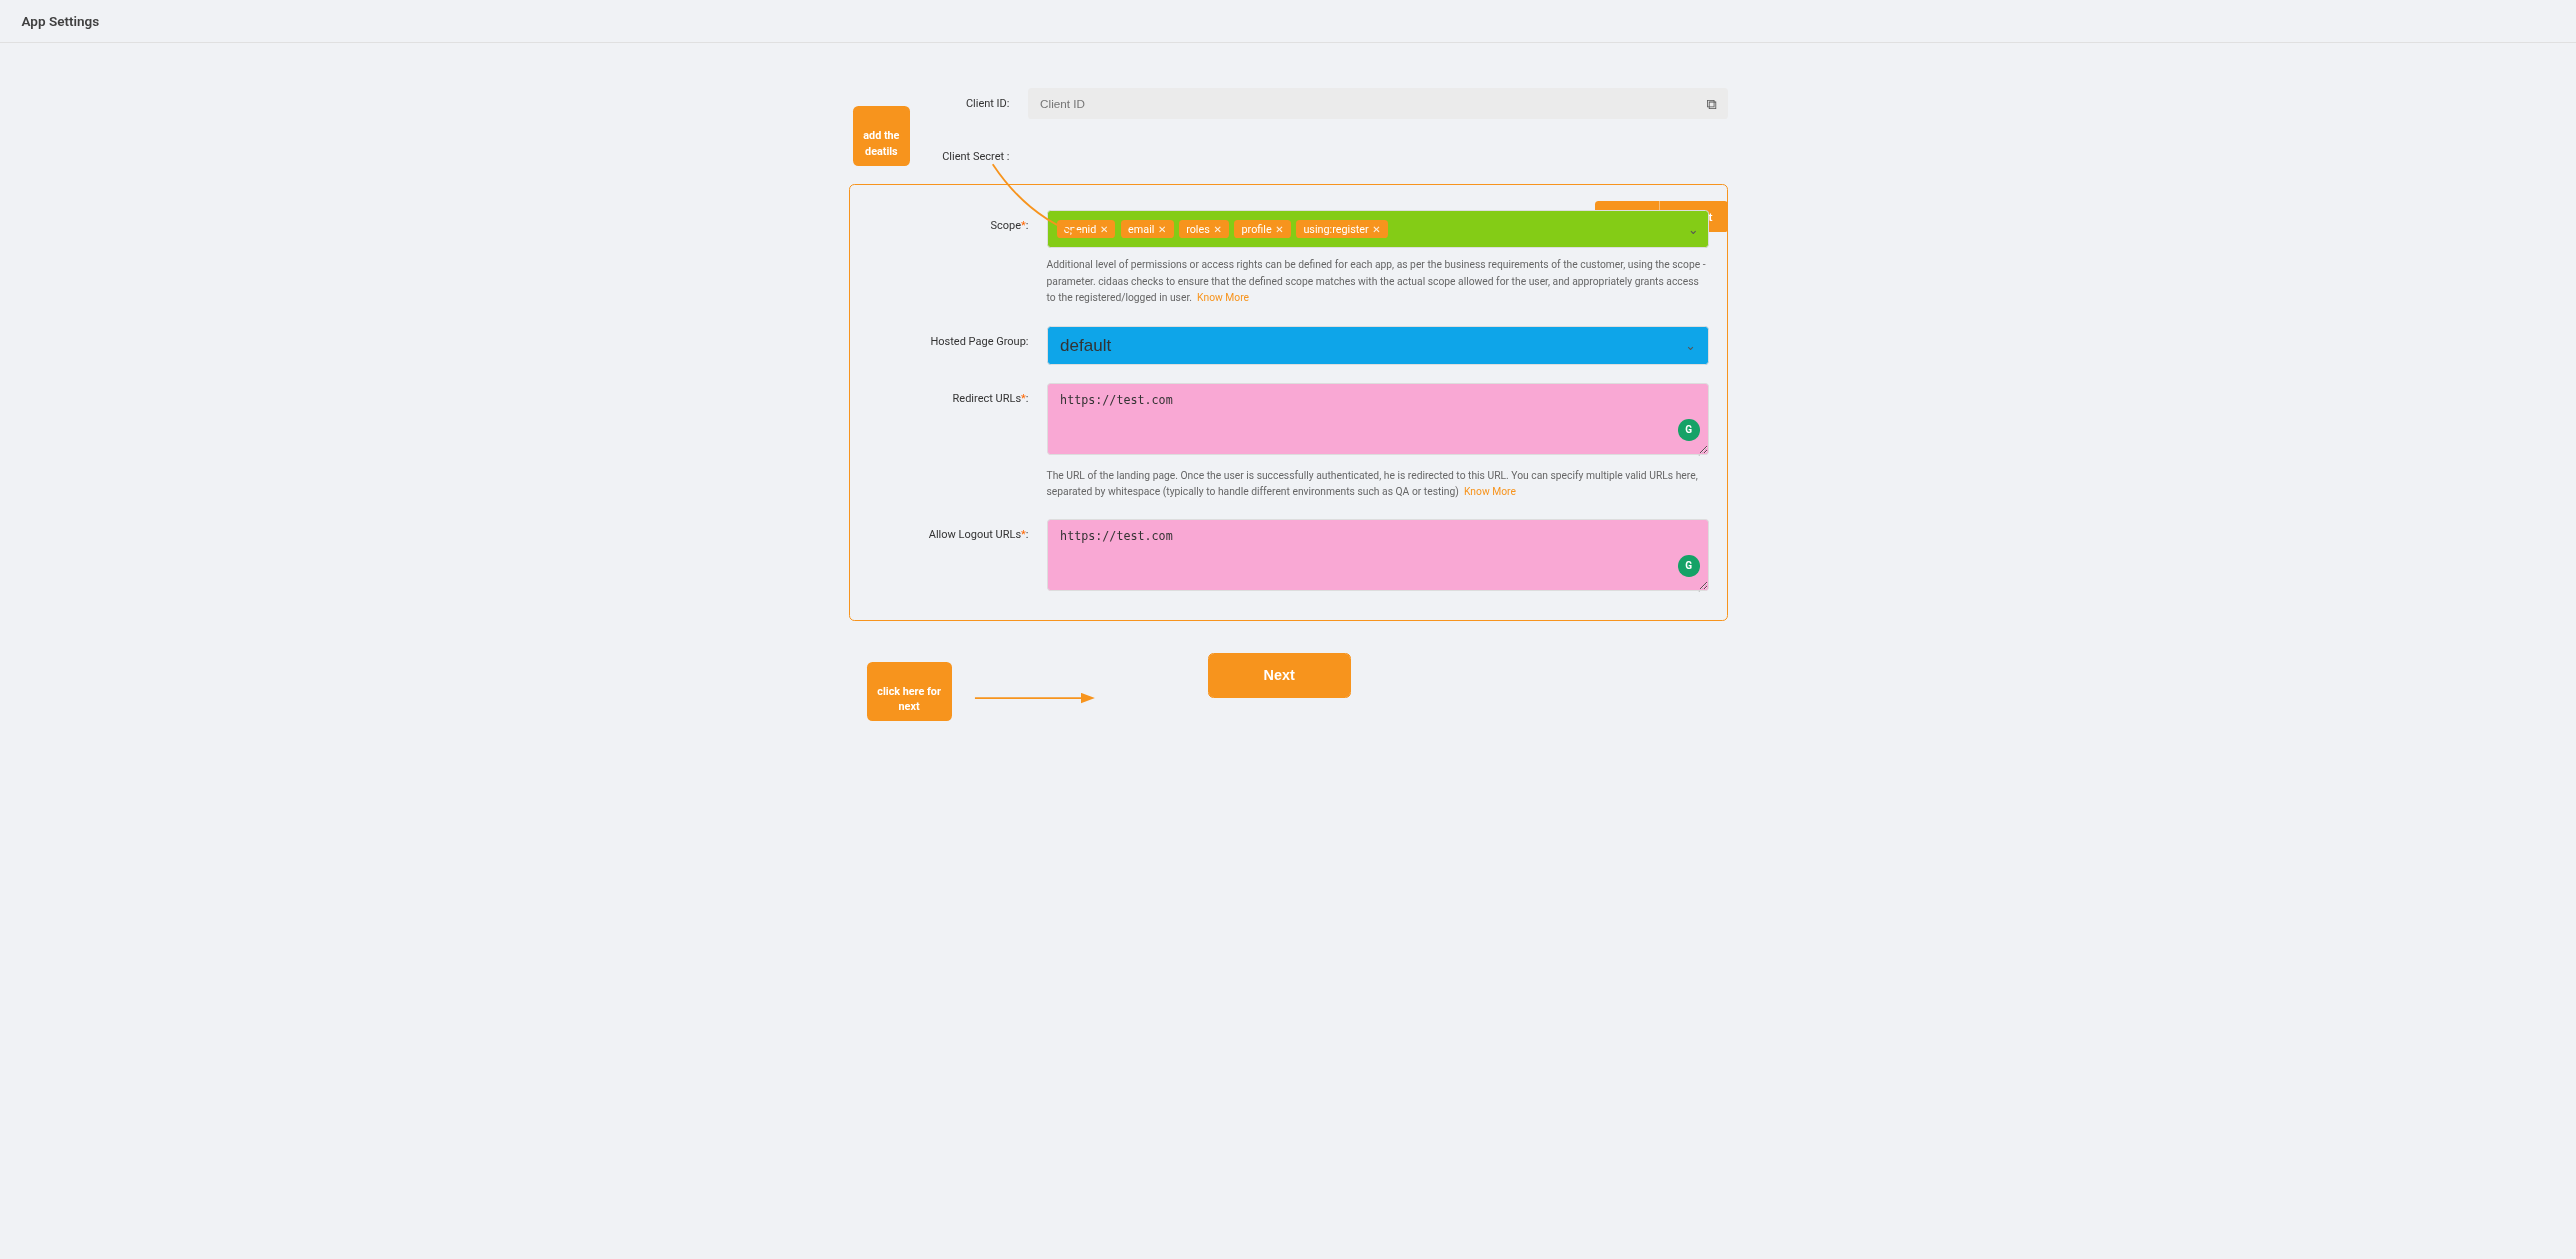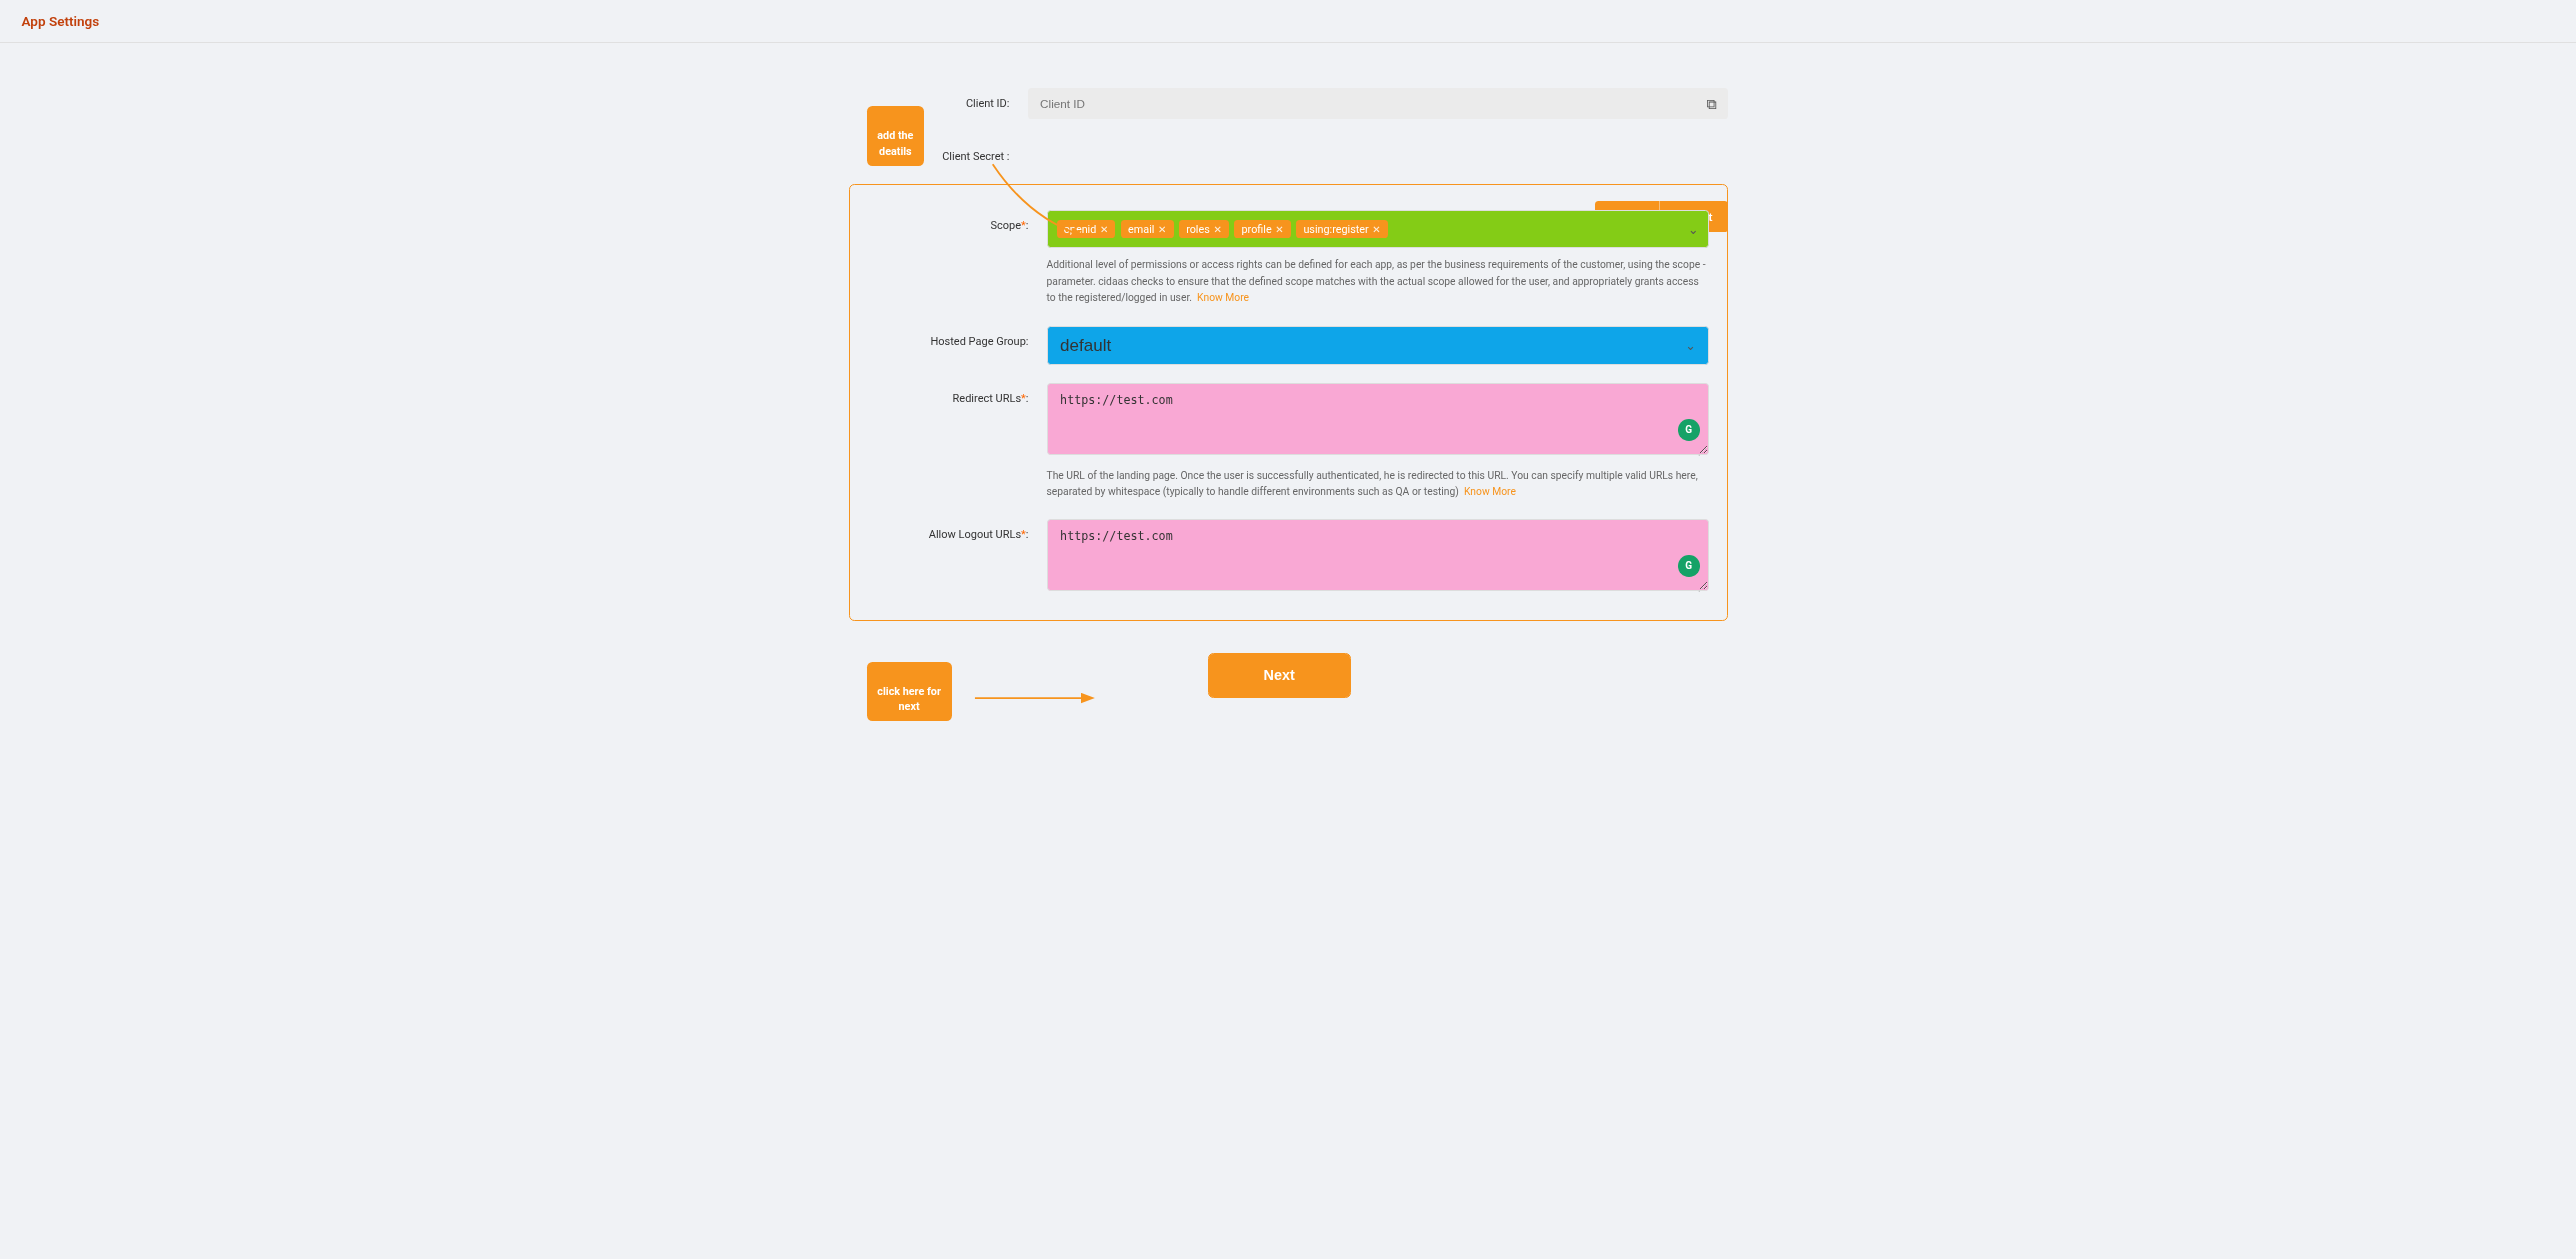--- a/index.html
+++ b/index.html
@@ -9,21 +9,21 @@
       min-height: 100vh;
     }
     .page-header {
       background: #f0f2f5;
       padding: 12.6px 21.5px;
       border-bottom: 0.9px solid #e0e0e0;
     }
     .page-title {
       font-size: 13.5px;
       font-weight: 600;
-      color: #c2410c;
+      color: #404040;
     }
     .page-content {
       padding: 36px 54px;
       max-width: 987px;
       margin: 0 auto;
       position: relative;
     }
 
     
     .form-row {
@@ -288,21 +288,21 @@
 </head>
 <body>
 
 <div class="page-header">
   <span class="page-title">App Settings</span>
 </div>
 
 <div class="page-content">
 
   <div style="position:relative; margin-bottom: 0;">
-    <div class="annotation" style="left: 18px; top: 27px; white-space: pre-line;">
+    <div class="annotation" style="left: 4px; top: 27px; white-space: pre-line;">
       <span>add the
 deatils</span>
     </div>
 
     <svg class="arrow-svg" style="position:absolute; left:90px; top:67px; width:179px; height:108px; z-index:10;" viewBox="0 0 200 120" width="179" height="108">
       <path d="M 60 20 Q 100 80 160 100" stroke="#f7941d" stroke-width="2" fill="none" marker-end="url(#arrowhead1)"></path>
       <defs>
         <marker id="arrowhead1" markerWidth="8" markerHeight="8" refX="6" refY="3" orient="auto">
           <path d="M0,0 L0,6 L8,3 z" fill="#f7941d"></path>
         </marker>

